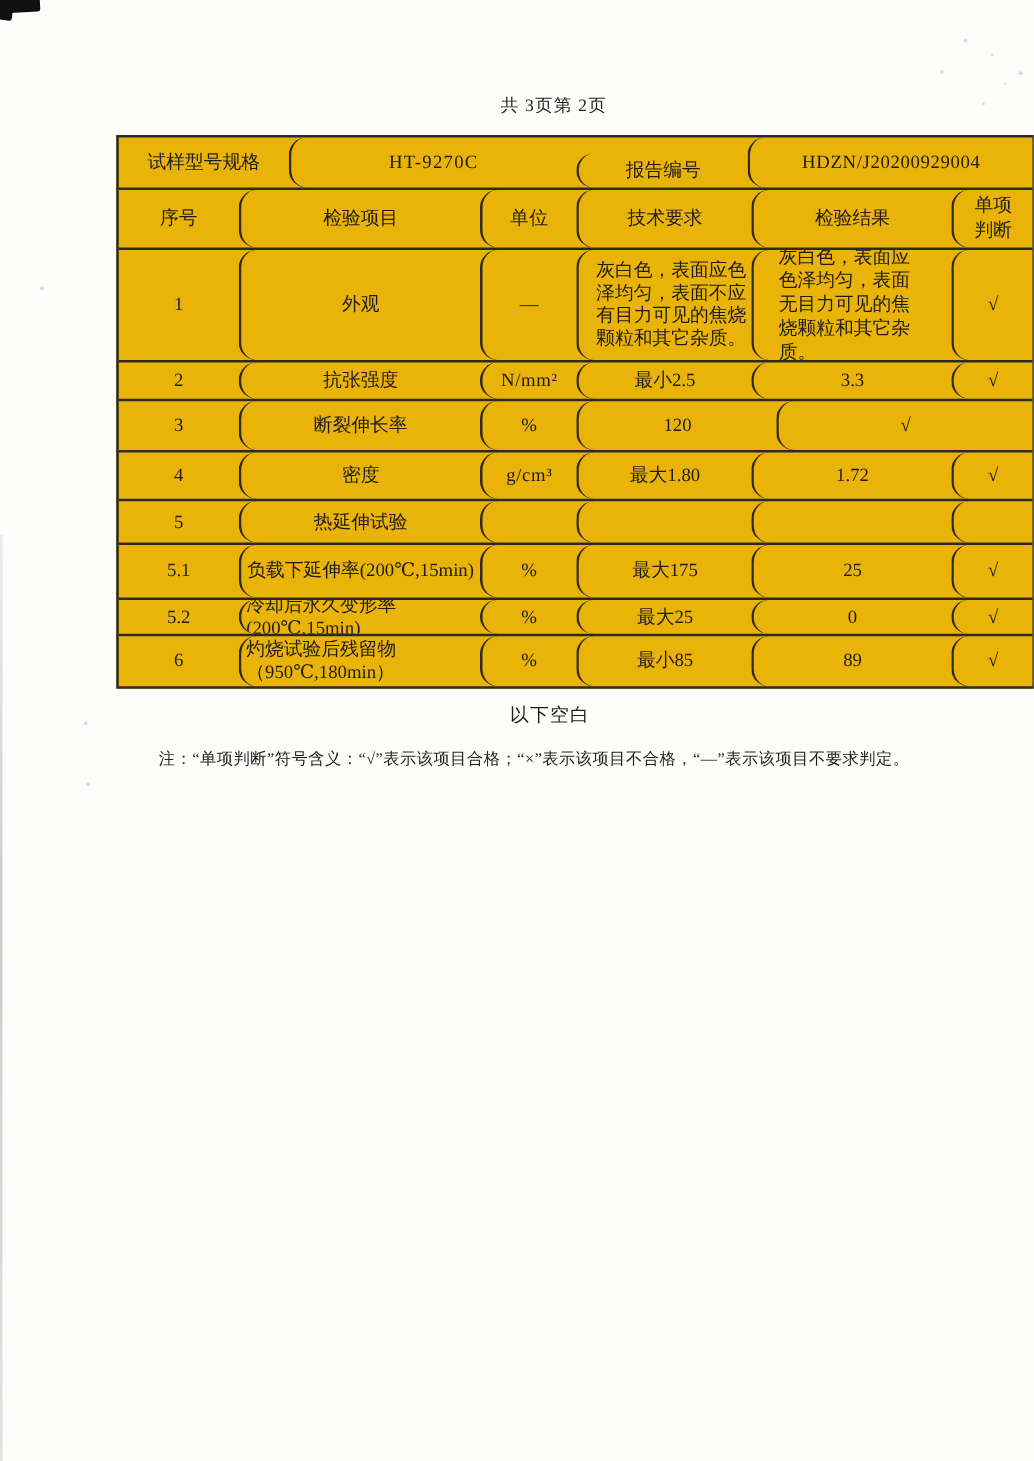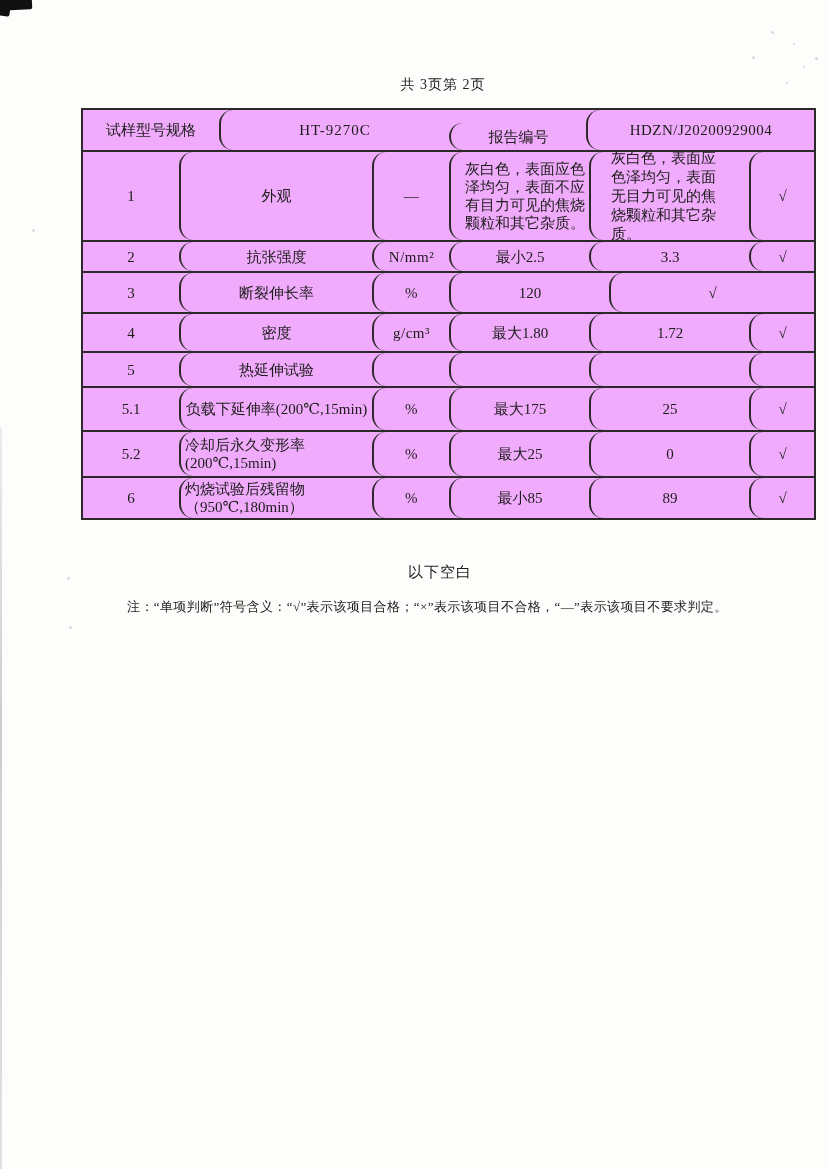--- a/index.html
+++ b/index.html
@@ -15,38 +15,38 @@
   .blob-a{left:-2px;top:-3px;width:34px;height:13px;background:#101010;transform:rotate(-3deg);border-radius:2px;}
   .blob-b{left:-3px;top:4px;width:13px;height:12px;background:#101010;transform:rotate(7deg);border-radius:2px;}
   .edge-line{left:0;top:428px;width:2px;height:741px;background:linear-gradient(#e6e6e6,#bdbdbd 40%,#d8d8d8);opacity:.75;}
   .speck{border-radius:50%;background:#b9b9c2;opacity:.55;}
   
   .page-indicator{position:absolute;left:87px;top:76px;width:712px;text-align:center;font-size:14px;letter-spacing:1px;}
   .below-note{position:absolute;left:87px;top:563px;width:706px;text-align:center;font-size:15px;letter-spacing:1px;}
   .footnote{position:absolute;left:127px;top:598px;font-size:13px;letter-spacing:.4px;white-space:nowrap;}
   
   .rtable{
-    position:absolute;left:81px;top:108px;width:735px;
-    border:2px solid #2c2a29;box-sizing:border-box;background:#f0abfc;
+    position:absolute;left:93px;top:108px;width:735px;
+    border:2px solid #2c2a29;box-sizing:border-box;background:#eab308;
   }
   .row{display:flex;align-items:stretch;box-sizing:border-box;}
   .row + .row{border-top:2px solid #2c2a29;}
   .row > div{box-sizing:border-box;display:flex;align-items:center;justify-content:center;
              font-size:15px;line-height:18px;padding:0 4px;overflow:hidden;}
   .row > div + div{border-left:2px solid #2c2a29;border-radius:14px;}
   
   .h-info{height:40px;}
   .h-head{height:48px;}
   .h-r1{height:90px;}
   .h-r2{height:31px;}
   .h-r3{height:41px;}
   .h-r4{height:39px;}
   .h-r5{height:35px;}
   .h-r51{height:44px;}
-  .h-r52{height:46px;}
+  .h-r52{height:29px;}
   .h-r6{height:42px;}
   
   .i-l1{width:136px;}
   .i-v1{width:230px;justify-content:flex-start;padding-left:25px;letter-spacing:1px;}
   .i-l2{width:137px;margin-top:13px;}
   .i-v2{flex:1;justify-content:flex-start;padding-left:22px;letter-spacing:.5px;}
   
   .c-no{width:96px;}
   .c-item{width:193px;justify-content:flex-start;padding:2px 10px 2px 12px;text-align:left;line-height:20px;}
   .c-unit{width:77px;letter-spacing:.5px;}
@@ -77,20 +77,30 @@
 
 <div class="rtable">
 
   <div class="row h-info">
     <div class="i-l1">试样型号规格</div>
     <div class="i-v1">HT-9270C</div>
     <div class="i-l2">报告编号</div>
     <div class="i-v2">HDZN/J20200929004</div>
   </div>
 
+  <div class="row head h-head">
+    <div class="c-no">序号</div>
+    <div class="c-item">检验项目</div>
+    <div class="c-unit">单位</div>
+    <div class="c-req">技术要求</div>
+    <div class="c-res">检验结果</div>
+    <div class="c-jud">
+        <span class="wrap2">单项判断</span>
+      </div>
+  </div>
 
   <div class="row r1 h-r1">
     <div class="c-no">1</div>
     <div class="c-item">外观</div>
     <div class="c-unit">—</div>
     <div class="c-req">灰白色，表面应色泽均匀，表面不应有目力可见的焦烧颗粒和其它杂质。</div>
     <div class="c-res">灰白色，表面应色泽均匀，表面无目力可见的焦烧颗粒和其它杂质。</div>
     <div class="c-jud">√</div>
   </div>
 

